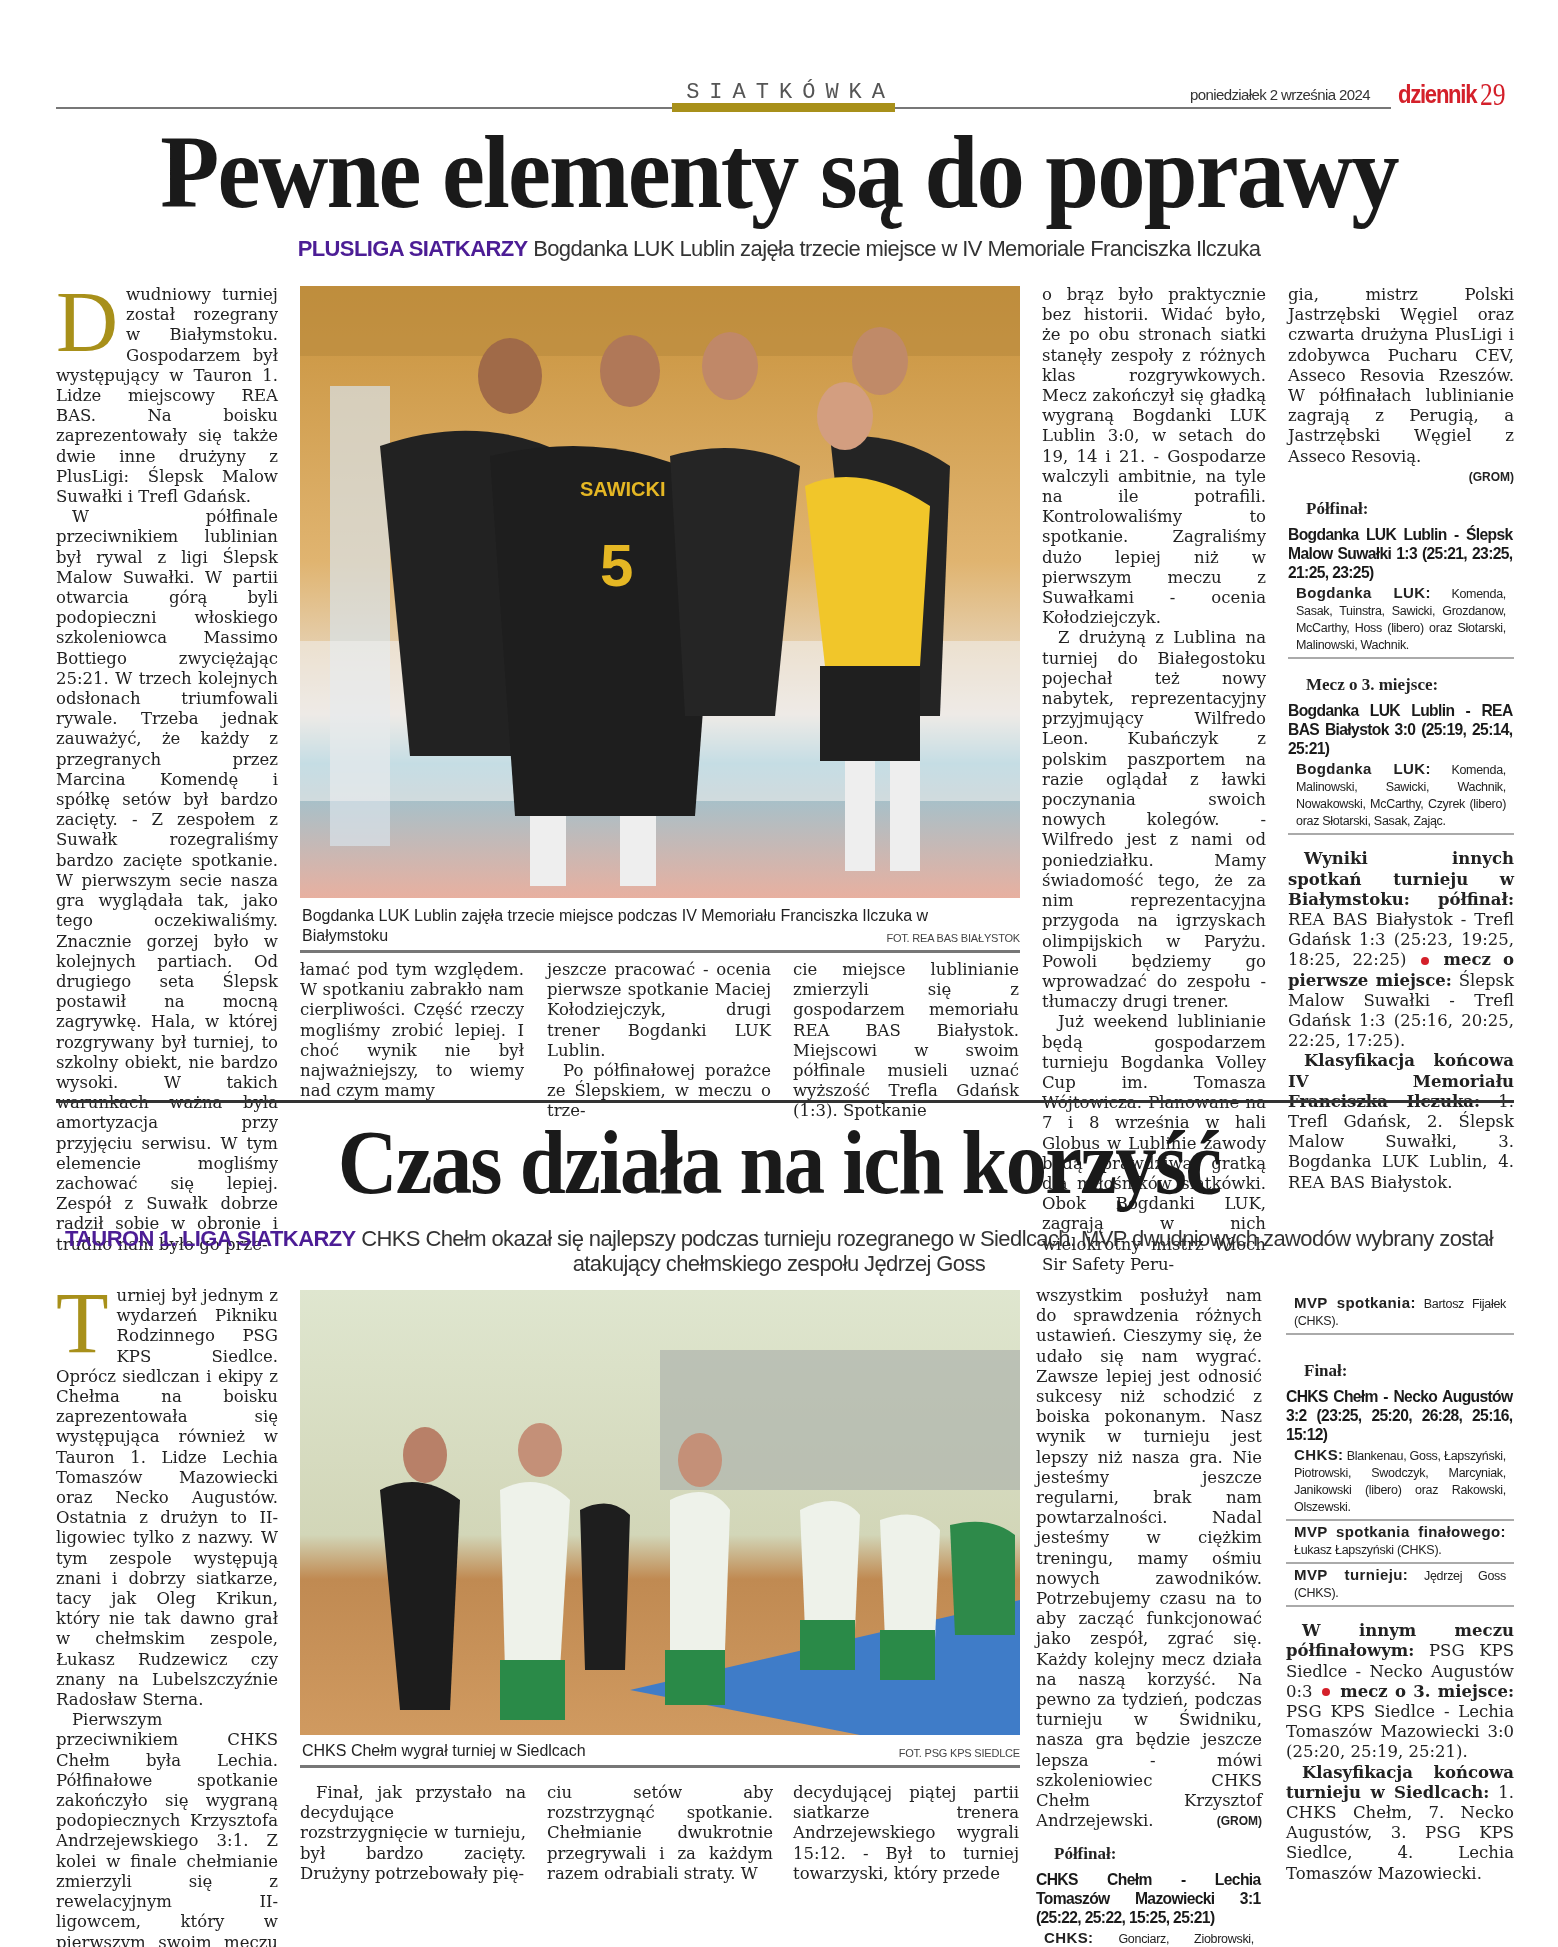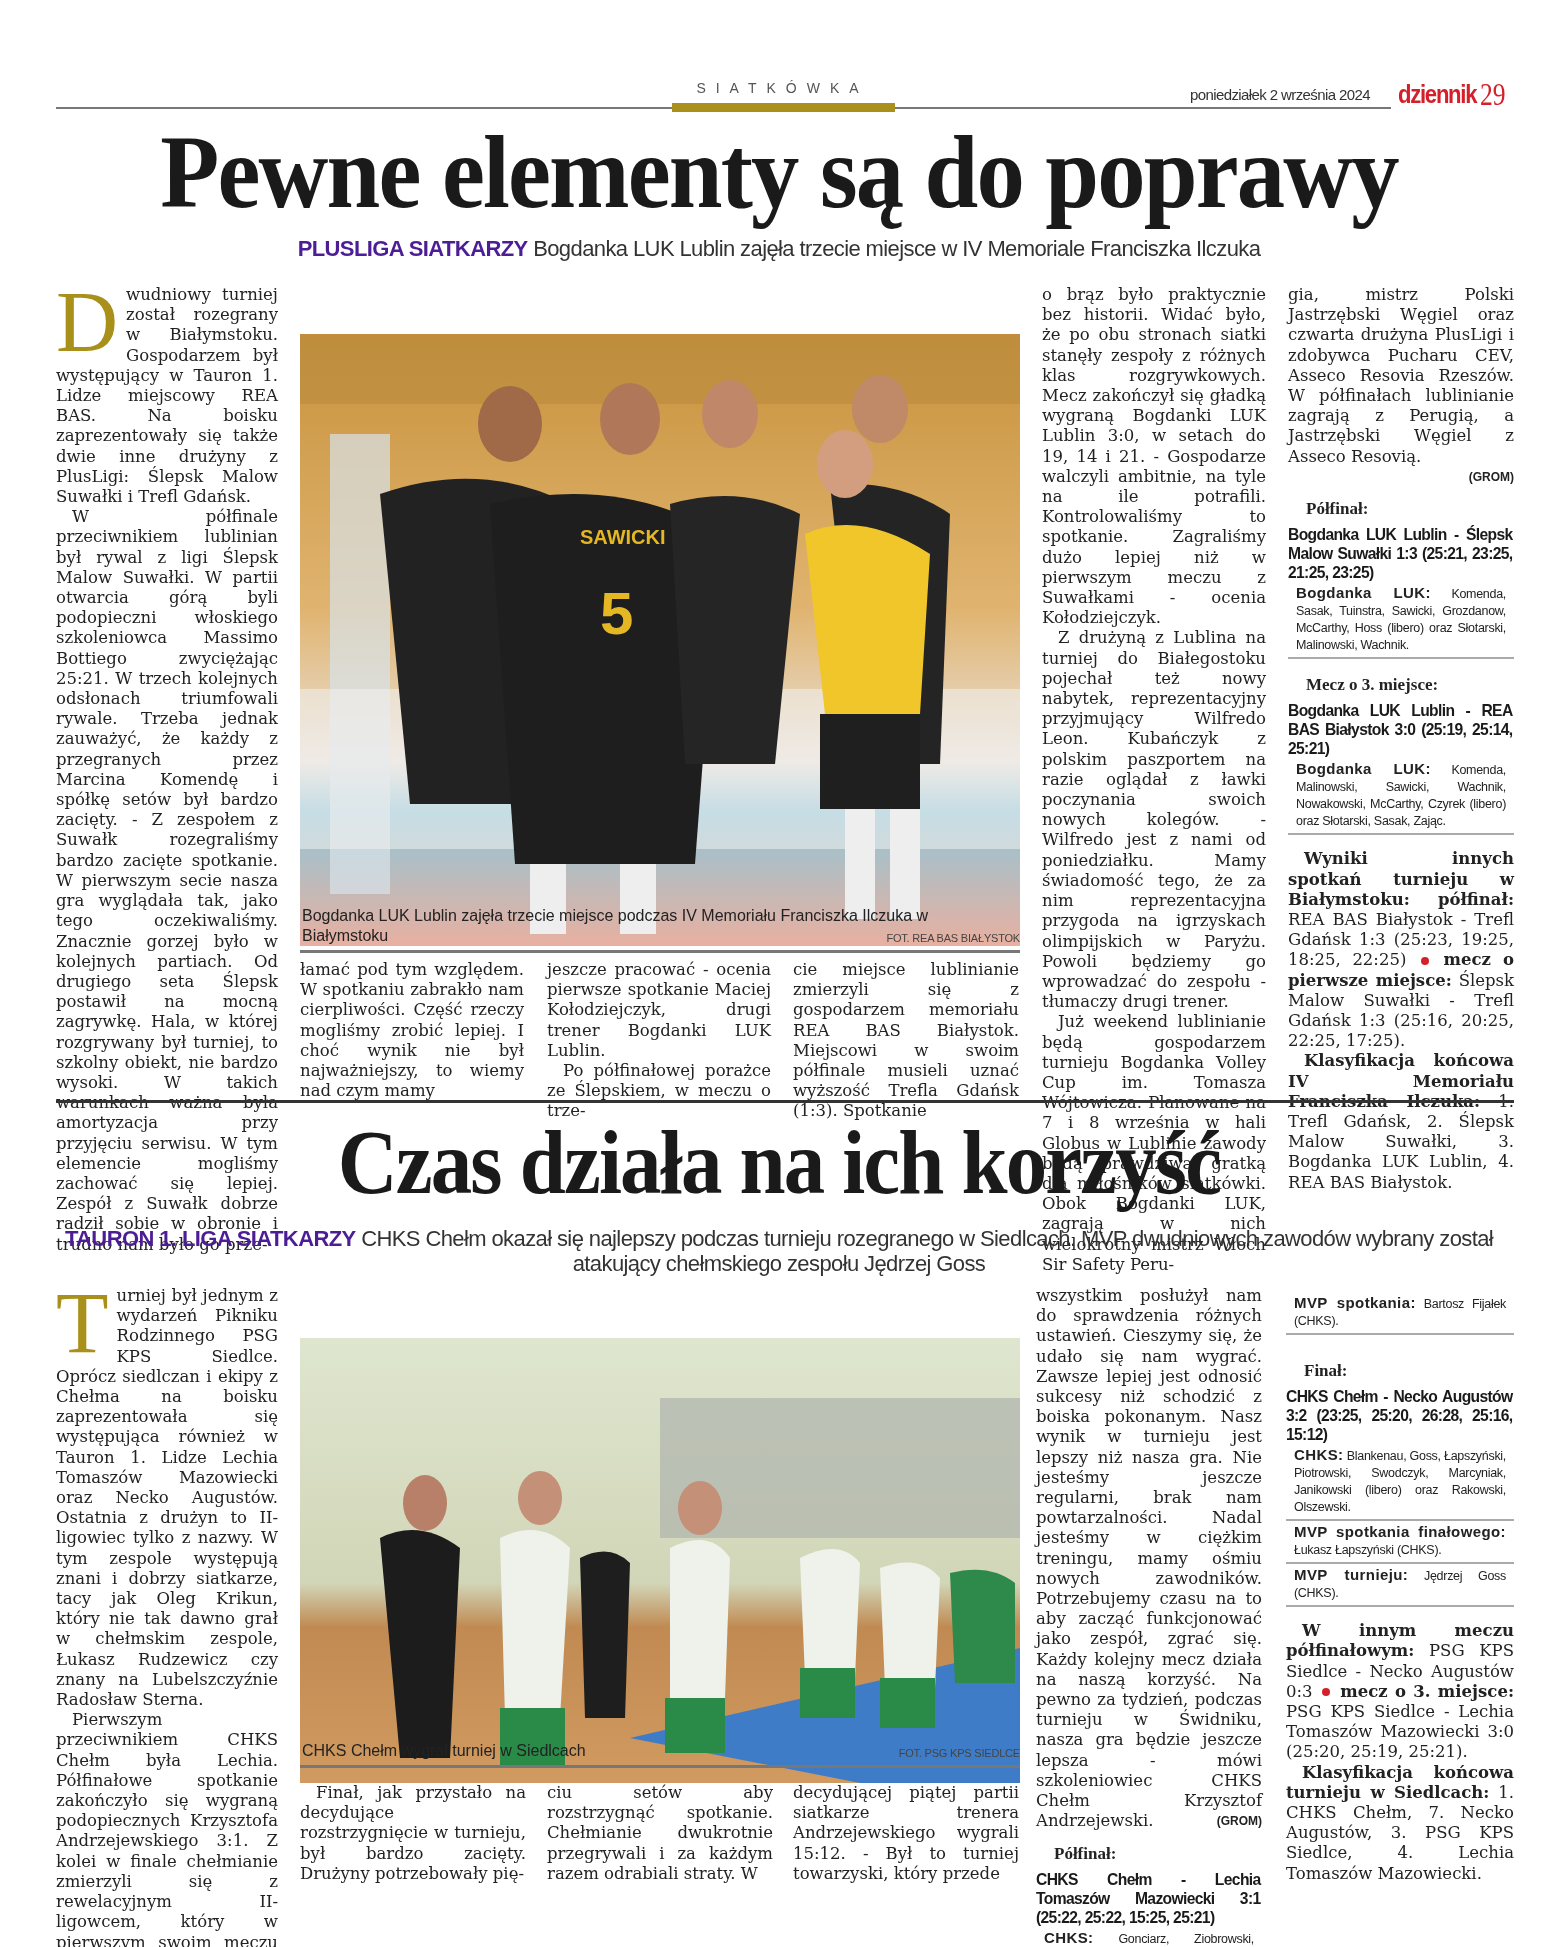--- a/index.html
+++ b/index.html
@@ -1,21 +1,21 @@
 <!DOCTYPE html>
 <html><head>
 <meta charset="utf-8">
 <style>
   * { box-sizing: border-box; margin: 0; padding: 0; }
   html, body { width: 1558px; height: 1947px; background: #ffffff; overflow: hidden; }
   body { position: relative; font-family: "DejaVu Serif", serif; color: #1e1e1e; }
   .abs { position: absolute; }
 
   
-  .section-label { left: 670px; top: 80px; width: 225px; text-align: center; font-family: Liberation Sans, sans-serif; font-size: 14px; letter-spacing: 10px; color: #555; font-weight: 300; }
+  .section-label { left: 670px; top: 80px; width: 225px; text-align: right; font-family: Liberation Mono, monospace; font-size: 22px; letter-spacing: 10px; color: #555; font-weight: 300; }
   .section-bar { left: 672px; top: 103px; width: 223px; height: 9px; background: #a8901a; }
   .header-rule { left: 56px; top: 107px; width: 1335px; height: 2px; background: #777; }
   .date { left: 1190px; top: 86px; font-family: "Liberation Sans", sans-serif; font-size: 15px; color: #333; letter-spacing: -0.6px; }
   .brand { left: 1398px; top: 79px; font-family: "Liberation Sans", sans-serif; font-weight: bold; font-size: 26px; color: #d4202a; letter-spacing: -1.5px; transform: scaleX(0.85); transform-origin: left; }
   .page-num { left: 1480px; top: 76px; font-family: "Liberation Serif", serif; font-size: 32px; color: #d4202a; transform: scaleX(0.8); transform-origin: left; }
 
   
   .headline { font-family: "Liberation Serif", serif; font-weight: bold; color: #1a1a1a; white-space: nowrap; text-align: center; letter-spacing: -2px; }
   .h1 { left: 56px; top: 112px; width: 1446px; font-size: 104px; line-height: 120px; transform: scaleX(0.93); }
   .h2 { left: 56px; top: 1112px; width: 1446px; font-size: 92px; line-height: 100px; transform: scaleX(0.9); }
@@ -25,21 +25,21 @@
   .sub1 { left: 56px; top: 236px; width: 1446px; }
   .sub2 { left: 56px; top: 1226px; width: 1446px; line-height: 25px; }
 
   
   .col { font-size: 16.5px; line-height: 20.2px; text-align: justify; color: #222; hyphens: manual; }
   .col p { text-indent: 16px; }
   .col p.first { text-indent: 0; }
   .dropcap { float: left; font-family: "Liberation Serif", serif; font-size: 86px; line-height: 70px; color: #a8901a; margin: 2px 8px 0 0; }
   .col b { font-weight: bold; }
 
-  .photo { overflow: hidden; margin-top: 48px; }
+  .photo { overflow: hidden; }
   .caption { font-family: "Liberation Sans", sans-serif; font-size: 16px; color: #222; line-height: 20px; }
   .credit { font-family: "Liberation Sans", sans-serif; font-size: 11px; color: #444; text-transform: uppercase; letter-spacing: -0.2px; }
   .caption-rule { height: 3px; background: #777; }
 
   .sep-rule { left: 56px; top: 1100px; width: 1458px; height: 3px; background: #333; }
 
   
   .res-label { font-family: "Liberation Serif", serif; font-weight: bold; font-size: 17px; margin: 12px 0 6px 18px; color: #222; }
   .res-title { font-family: "Liberation Sans", sans-serif; font-weight: bold; font-size: 17px; line-height: 19px; color: #1a1a1a; letter-spacing: -0.7px; transform: scaleX(0.92); transform-origin: left; width: 108%; }
   .res-line { font-family: "Liberation Sans", sans-serif; font-size: 12.5px; line-height: 17px; color: #222; padding: 2px 8px 3px 8px; border-bottom: 2px solid #aaa; letter-spacing: -0.3px; }

